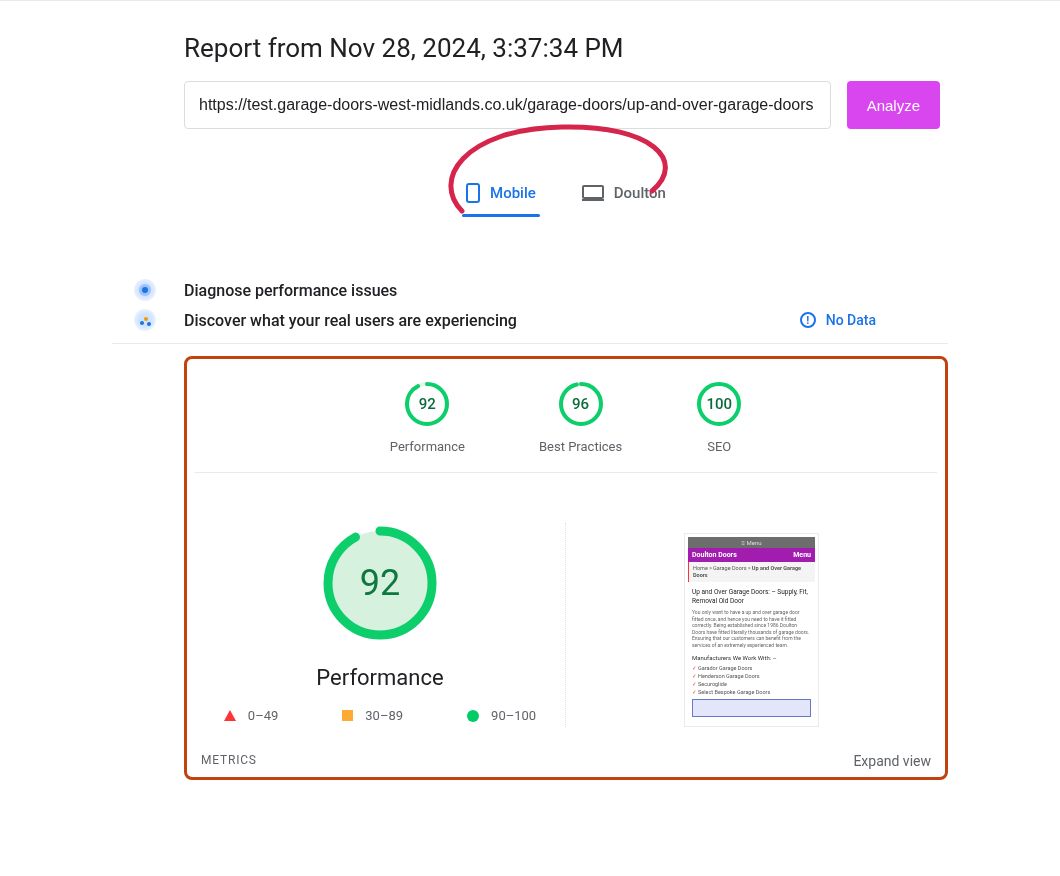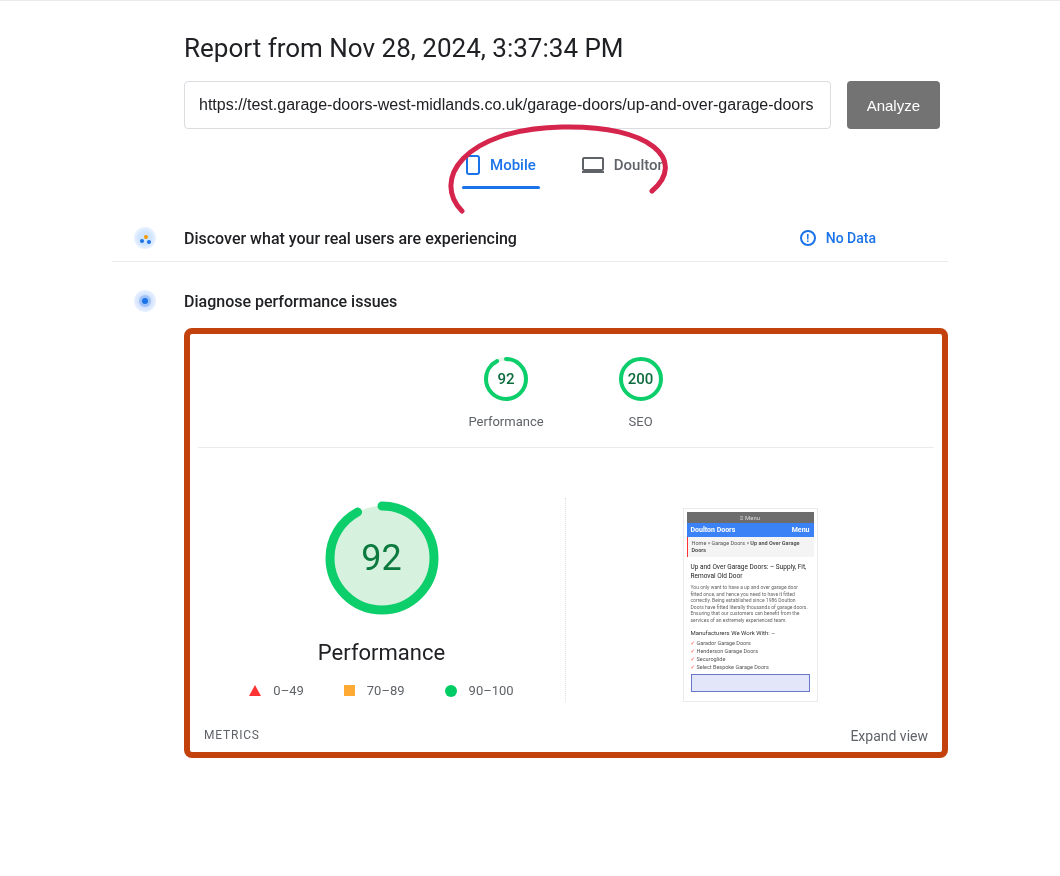--- a/index.html
+++ b/index.html
@@ -39,21 +39,21 @@
     border: 1px solid #dadce0;
     border-radius: 4px;
     padding: 0 14px;
     font-size: 16px;
     color: #202124;
     outline: none;
   }
   .analyze-btn {
     height: 48px;
     padding: 0 20px;
-    background: #737373;
+    background: #d946ef;
     color: #fff;
     border: none;
     border-radius: 4px;
     font-size: 15px;
     font-weight: 500;
     cursor: pointer;
   }
   .tabs {
     display: flex;
     justify-content: center;
@@ -65,20 +65,21 @@
   .tab {
     display: flex;
     align-items: center;
     gap: 10px;
     font-size: 15px;
     font-weight: 500;
     color: #5f6368;
     padding: 6px 4px 12px 4px;
     cursor: pointer;
     position: relative;
+    margin-top: 28px;
   }
   .tab.active {
     color: #1a73e8;
   }
   .tab.active::after {
     content: '';
     position: absolute;
     bottom: -2px;
     left: 0;
     right: 0;
@@ -131,21 +132,21 @@
     font-size: 11px;
     font-weight: bold;
   }
   .section-row.second {
     border-bottom: none;
     padding-top: 28px;
     padding-bottom: 4px;
   }
   .panel {
     margin: 12px 0 0 72px;
-    border: 6px solid #c2410c;
+    border: 3px solid #c2410c;
     border-radius: 8px;
     padding: 22px 0 0 0;
   }
   .metrics-row {
     display: flex;
     justify-content: center;
     gap: 74px;
     padding-bottom: 18px;
     border-bottom: 1px solid #e8eaed;
     margin: 0 8px;
@@ -225,21 +226,21 @@
     font-size: 13px;
     color: #5f6368;
     text-align: center;
     line-height: 1.5;
     margin-bottom: 24px;
     padding: 0 10px;
   }
   .perf-desc a { color: #1a73e8; text-decoration: none; }
   .legend {
     display: flex;
-    gap: 40px;
+    gap: 64px;
     align-items: center;
     font-size: 13px;
     color: #5f6368;
   }
   .legend-item { display: flex; align-items: center; gap: 12px; }
   .tri {
     width: 0; height: 0;
     border-left: 6px solid transparent;
     border-right: 6px solid transparent;
     border-bottom: 11px solid #f33;
@@ -253,21 +254,21 @@
     align-items: flex-start;
     padding-top: 10px;
   }
   .thumb {
     width: 135px;
     border: 1px solid #e8eaed;
     background: #fff;
     padding: 3px;
   }
   .thumb-bar1 { height: 11px; background: #6d6d6d; display:flex; align-items:center; justify-content:center; color:#ddd; font-size:6px; }
-  .thumb-bar2 { height: 14px; background: #3b82f6; display:flex; align-items:center; justify-content:space-between; padding:0 4px; color:#fff; font-size:7px; font-weight:bold; }
+  .thumb-bar2 { height: 14px; background: #a21caf; display:flex; align-items:center; justify-content:space-between; padding:0 4px; color:#fff; font-size:7px; font-weight:bold; }
   .thumb-crumb { background:#f4f4f4; padding:3px 4px; font-size:5.5px; color:#555; line-height:1.3; border-left:1px solid #f33; }
   .thumb-body { padding: 6px 4px; }
   .thumb-h { font-size:6.5px; text-align:left; color:#222; margin-bottom:4px; line-height:1.3; }
   .thumb-p { font-size:5px; color:#666; line-height:1.3; margin-bottom:6px; }
   .thumb-sub { font-size:6px; color:#333; margin-bottom:4px; }
   .thumb-li { font-size:5.5px; color:#555; margin-bottom:2px; }
   .thumb-li::before { content:'✓ '; color:#f33; }
   .thumb-foot { height:18px; background:#e3e6f9; border:1px solid #6677cc; margin-top:4px; }
   .bottom-row {
     display: flex;
@@ -315,61 +316,71 @@
     </div>
     <div class="tab">
       <svg width="22" height="16" viewBox="0 0 22 16">
           <rect x="1" y="1" width="20" height="12" rx="1" fill="none" stroke="#5f6368" stroke-width="2"></rect>
           <line x1="0" y1="15" x2="22" y2="15" stroke="#5f6368" stroke-width="2"></line>
         </svg>
       <span>Doulton</span>
     </div>
   </div>
 
+  <div class="section-row second">
+    <span class="section-icon" style="background:radial-gradient(circle,#c9dcff 30%,#e9f1ff 70%);">
+      <span style="width:6px;height:6px;border-radius:50%;background:#1a73e8;box-shadow:0 0 0 3px rgba(26,115,232,0.25);"></span>
+    </span>
+    <span class="section-title">Diagnose performance issues</span>
+  </div>
+
   <div class="section-row first">
     <span class="section-icon" style="background:radial-gradient(circle,#cfe4ff 40%,#eaf2ff 70%);">
       <svg width="14" height="14" viewBox="0 0 14 14">
           <circle cx="4" cy="10" r="2" fill="#1a73e8"></circle>
           <circle cx="8" cy="6" r="2" fill="#f29900"></circle>
           <circle cx="11" cy="11" r="2" fill="#1a73e8"></circle>
         </svg>
     </span>
     <span class="section-title">Discover what your real users are experiencing</span>
     <span class="no-data">
       <span class="info-icon">!</span>
       <span>No Data</span>
     </span>
   </div>
 
-  <div class="section-row second">
-    <span class="section-icon" style="background:radial-gradient(circle,#c9dcff 30%,#e9f1ff 70%);">
-      <span style="width:6px;height:6px;border-radius:50%;background:#1a73e8;box-shadow:0 0 0 3px rgba(26,115,232,0.25);"></span>
-    </span>
-    <span class="section-title">Diagnose performance issues</span>
-  </div>
-
   <div class="panel">
 
     <div class="metrics-row">
       <div class="metric">
         <div class="gauge-small">
           <svg width="46" height="46">
               <circle cx="23" cy="23" r="20" stroke="#e6f4ea" stroke-width="4" fill="none"></circle>
               <circle cx="23" cy="23" r="20" stroke="#0cce6b" stroke-width="4" fill="none" stroke-dasharray="125.6" stroke-dashoffset="10" stroke-linecap="round"></circle>
             </svg>
           <span class="num">92</span>
         </div>
         <span class="metric-label">Performance</span>
       </div>
       <div class="metric">
         <div class="gauge-small">
           <svg width="46" height="46">
+              <circle cx="23" cy="23" r="20" stroke="#e6f4ea" stroke-width="4" fill="none"></circle>
+              <circle cx="23" cy="23" r="20" stroke="#0cce6b" stroke-width="4" fill="none" stroke-dasharray="125.6" stroke-dashoffset="5" stroke-linecap="round"></circle>
+            </svg>
+          <span class="num">96</span>
+        </div>
+        <span class="metric-label">Best Practices</span>
+      </div>
+      <div class="metric">
+        <div class="gauge-small">
+          <svg width="46" height="46">
               <circle cx="23" cy="23" r="20" stroke="#0cce6b" stroke-width="4" fill="none"></circle>
             </svg>
-          <span class="num">200</span>
+          <span class="num">100</span>
         </div>
         <span class="metric-label">SEO</span>
       </div>
     </div>
 
     <div class="perf-section">
       <div class="perf-left">
         <div class="gauge-large">
           <div class="bg-fill"></div>
           <svg width="120" height="120" style="position:relative;z-index:1;">
@@ -378,21 +389,21 @@
           <span class="num">92</span>
         </div>
         <div class="perf-heading">Performance</div>
         <div class="legend">
           <div class="legend-item">
               <span class="tri"></span>
               <span>0–49</span>
             </div>
           <div class="legend-item">
               <span class="sq"></span>
-              <span>70–89</span>
+              <span>30–89</span>
             </div>
           <div class="legend-item">
               <span class="ci"></span>
               <span>90–100</span>
             </div>
         </div>
       </div>
       <div class="perf-right">
         <div class="thumb">
           <div class="thumb-bar1">≡ Menu</div>

